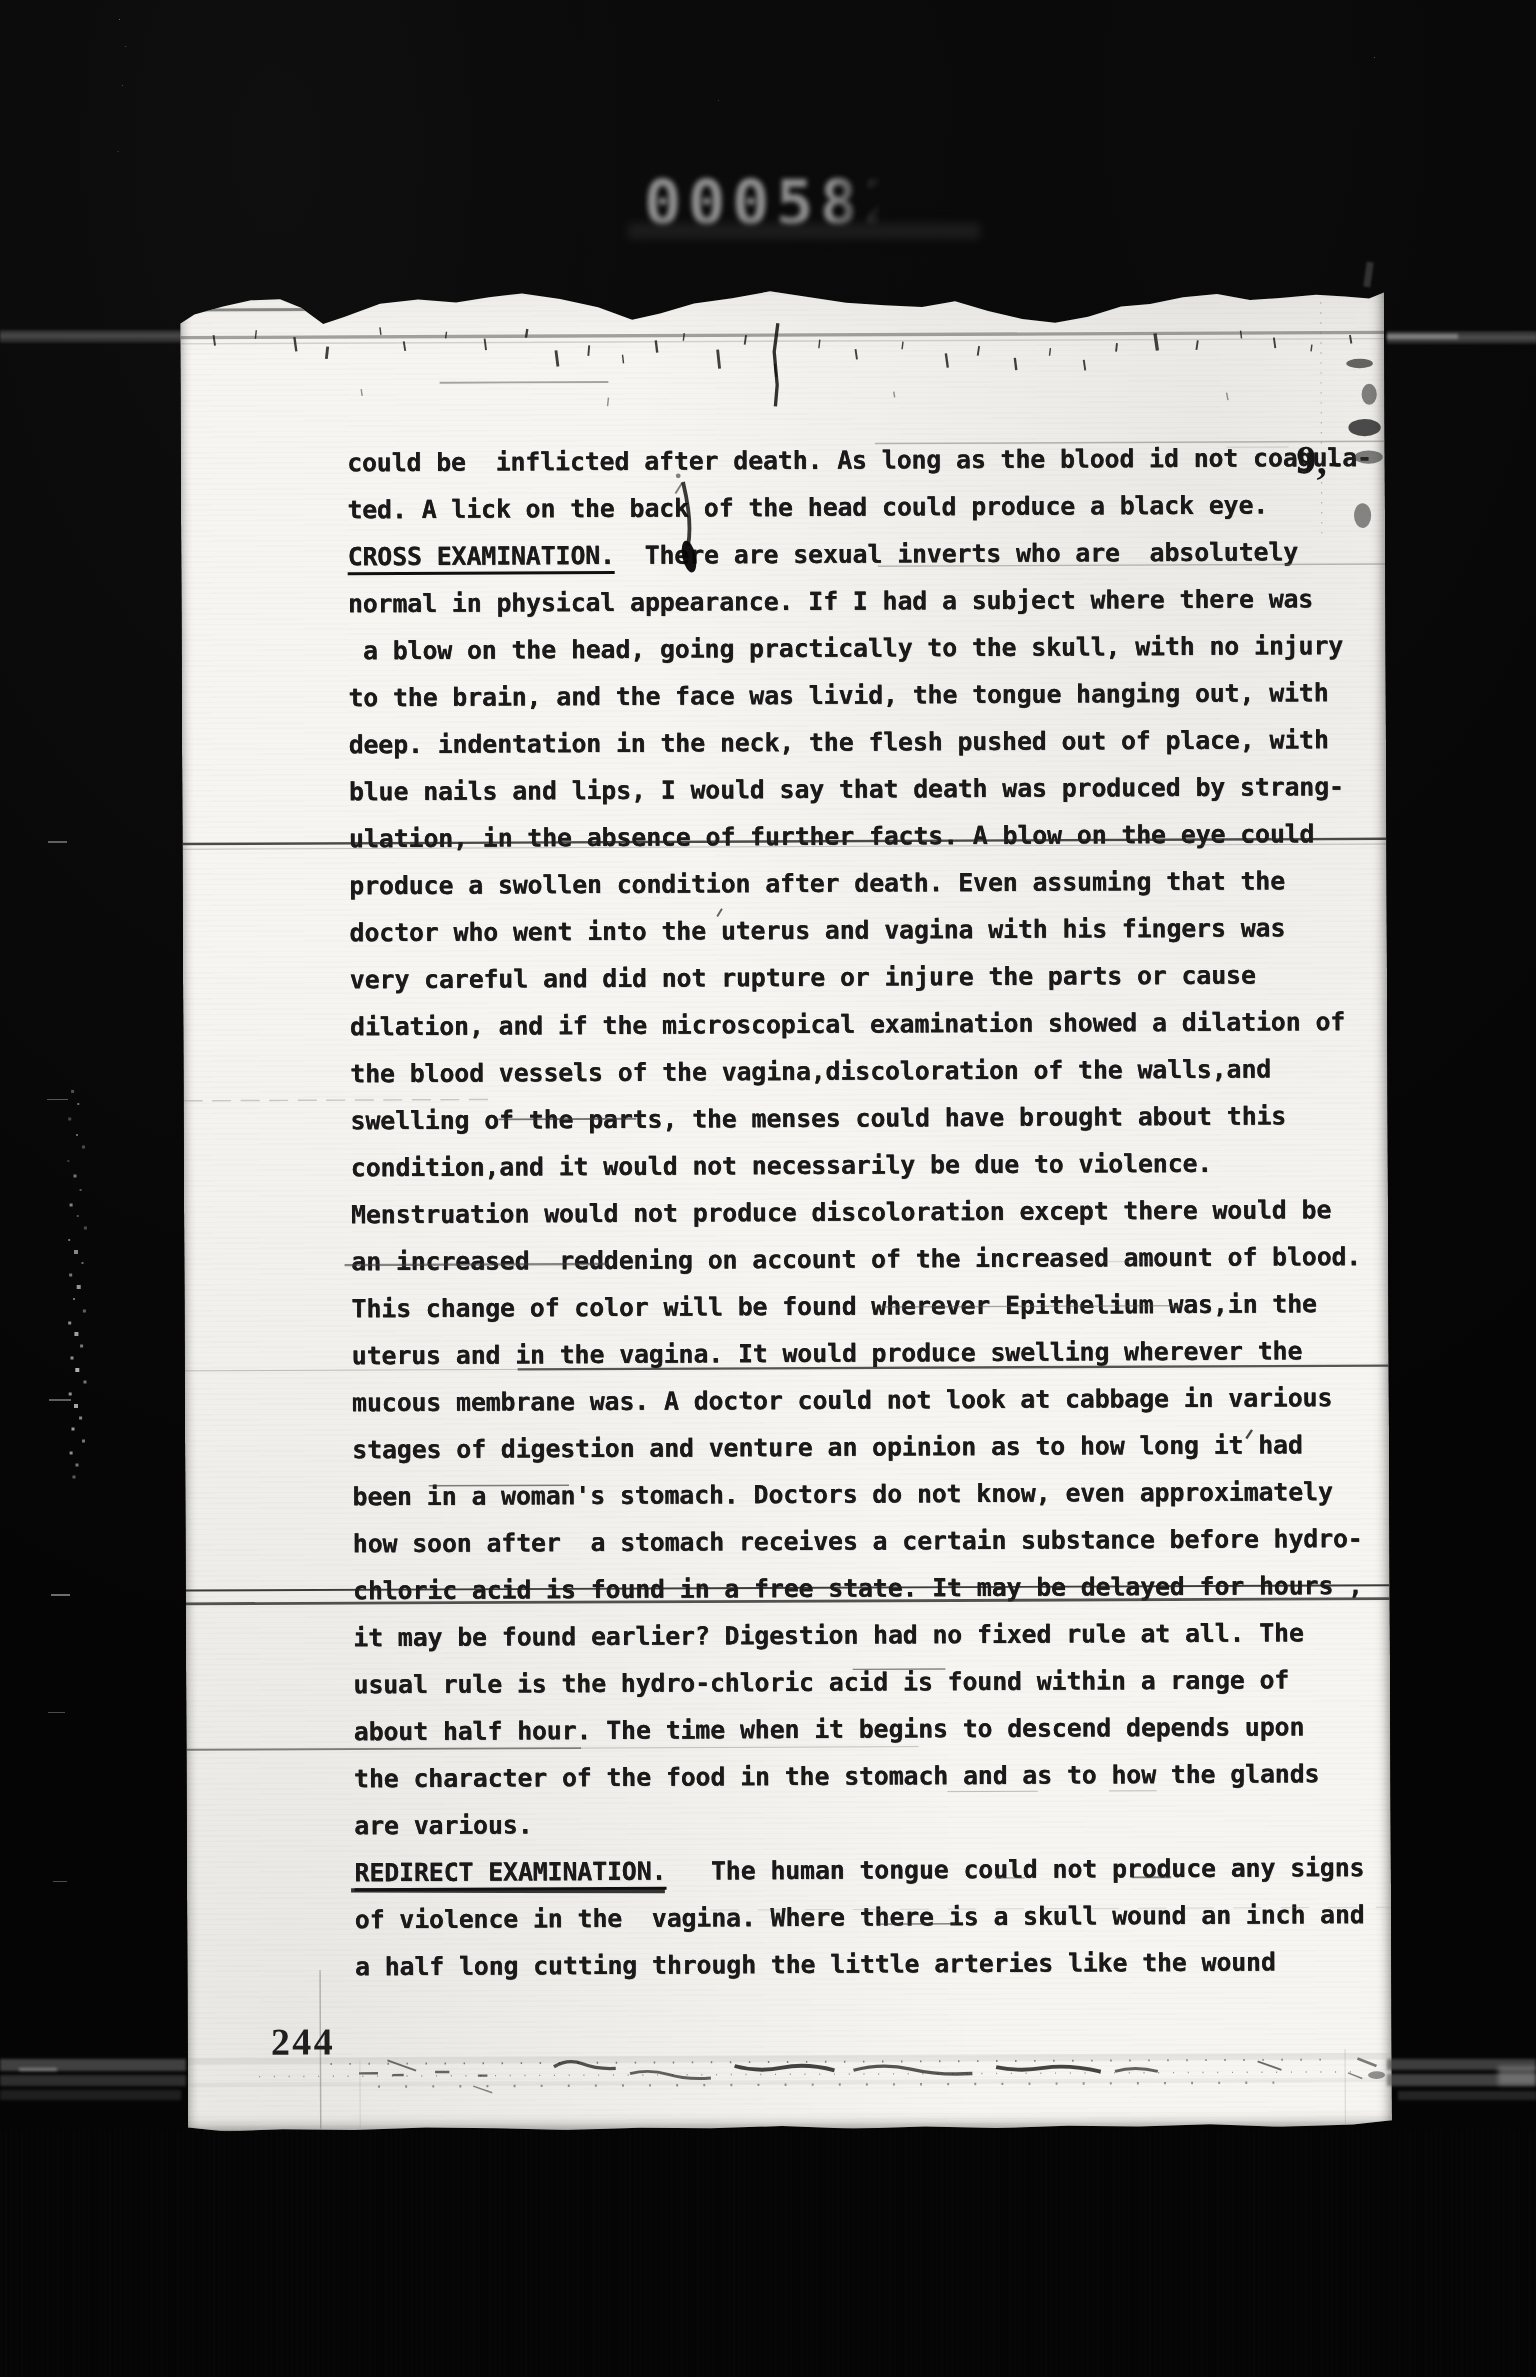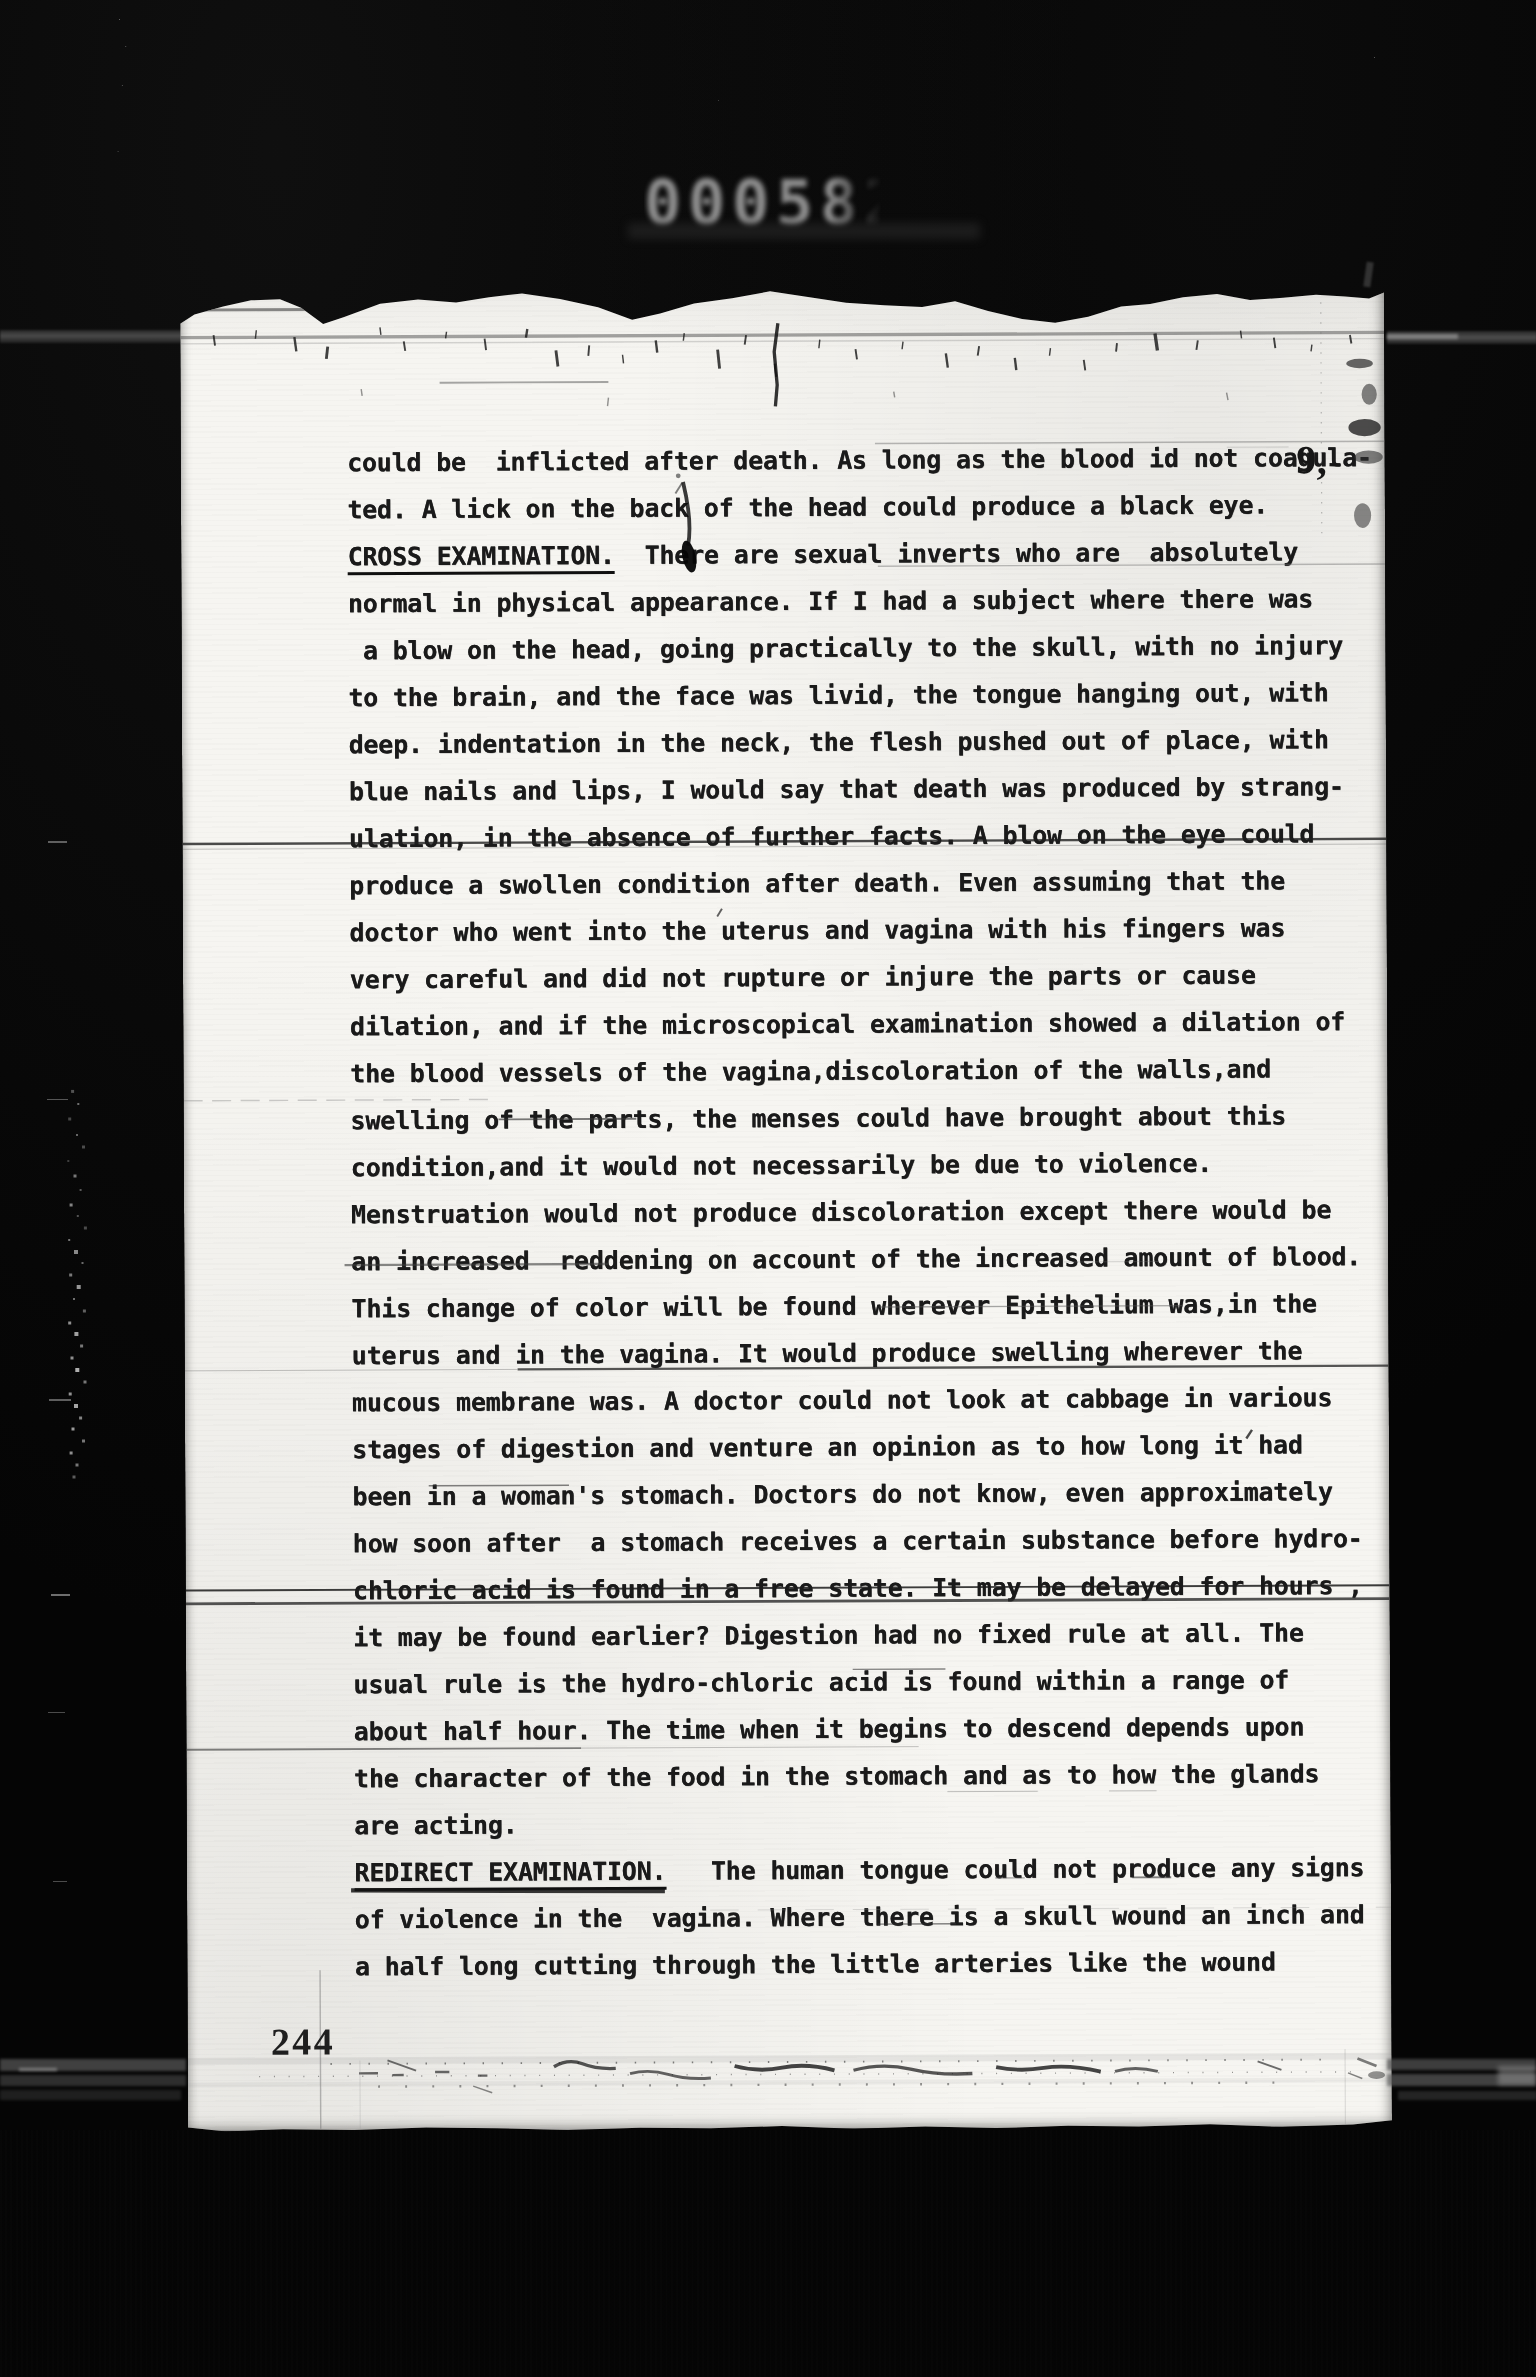--- a/index.html
+++ b/index.html
@@ -139,21 +139,21 @@
         <div class="tline"><span class="head"></span><span class="rest">uterus and in the vagina. It would produce swelling wherever the</span></div>
         <div class="tline"><span class="head"></span><span class="rest">mucous membrane was. A doctor could not look at cabbage in various</span></div>
         <div class="tline"><span class="head"></span><span class="rest">stages of digestion and venture an opinion as to how long it had</span></div>
         <div class="tline"><span class="head"></span><span class="rest">been in a woman's stomach. Doctors do not know, even approximately</span></div>
         <div class="tline"><span class="head"></span><span class="rest">how soon after  a stomach receives a certain substance before hydro-</span></div>
         <div class="tline"><span class="head"></span><span class="rest">chloric acid is found in a free state. It may be delayed for hours ,</span></div>
         <div class="tline"><span class="head"></span><span class="rest">it may be found earlier? Digestion had no fixed rule at all. The</span></div>
         <div class="tline"><span class="head"></span><span class="rest">usual rule is the hydro-chloric acid is found within a range of</span></div>
         <div class="tline"><span class="head"></span><span class="rest">about half hour. The time when it begins to descend depends upon</span></div>
         <div class="tline"><span class="head"></span><span class="rest">the character of the food in the stomach and as to how the glands</span></div>
-        <div class="tline"><span class="head"></span><span class="rest">are acting.</span></div>
+        <div class="tline"><span class="head"></span><span class="rest">are various.</span></div>
         <div class="tline"><span class="head">REDIRECT EXAMINATION.</span><span class="rest">   The human tongue could not produce any signs</span></div>
         <div class="tline"><span class="head"></span><span class="rest">of violence in the  vagina. Where there is a skull wound an inch and</span></div>
         <div class="tline"><span class="head"></span><span class="rest">a half long cutting through the little arteries like the wound</span></div>
       </div>
 
     <svg class="artifacts" width="1204" height="1851" viewBox="0 0 2532 3893">
 
       <path d="M0,62 H300" stroke="#2e2e2e" stroke-width="6" opacity=".55"></path>
       <path d="M0,120 H2532" stroke="#3f3f3f" stroke-width="7" opacity=".45"></path>
       <path d="M0,133 H2532" stroke="#8a8a8a" stroke-width="3" opacity=".3"></path>

